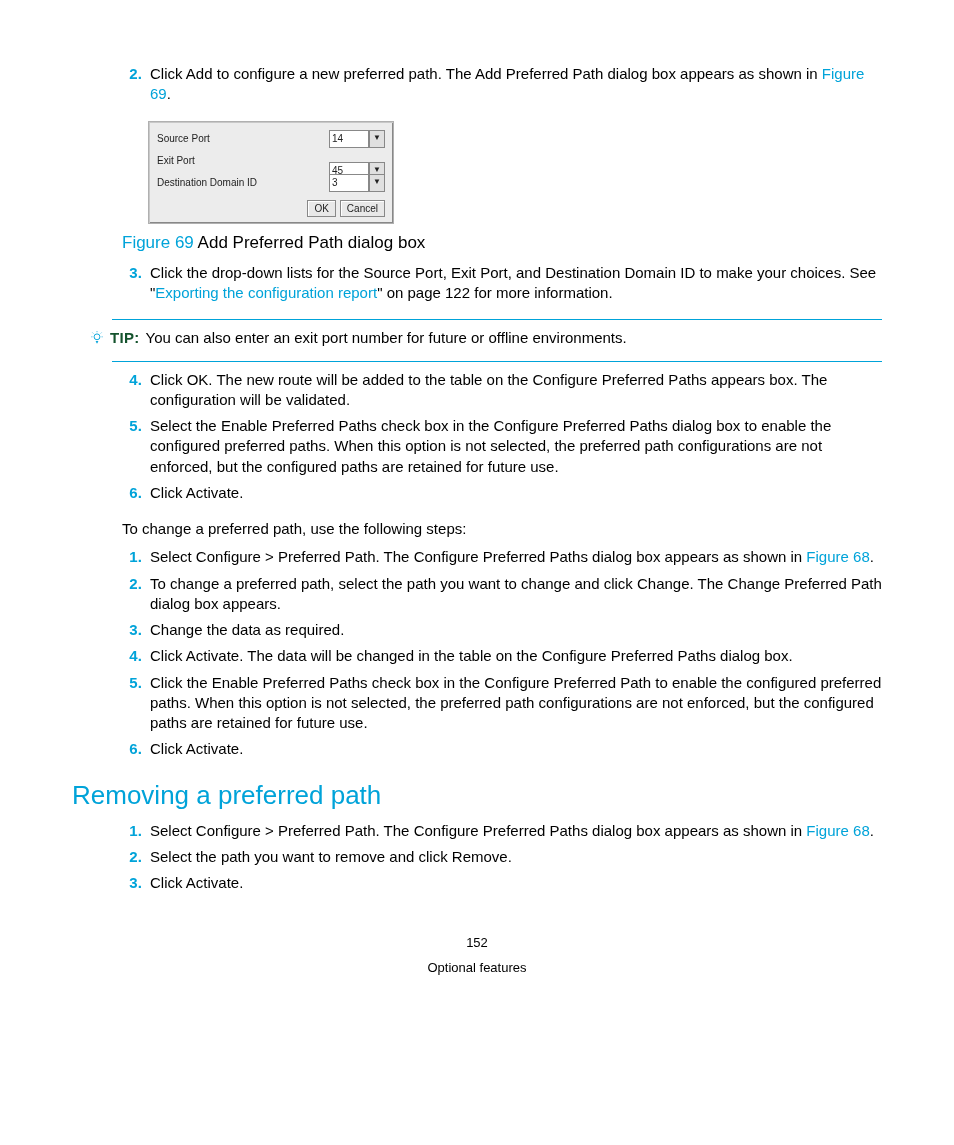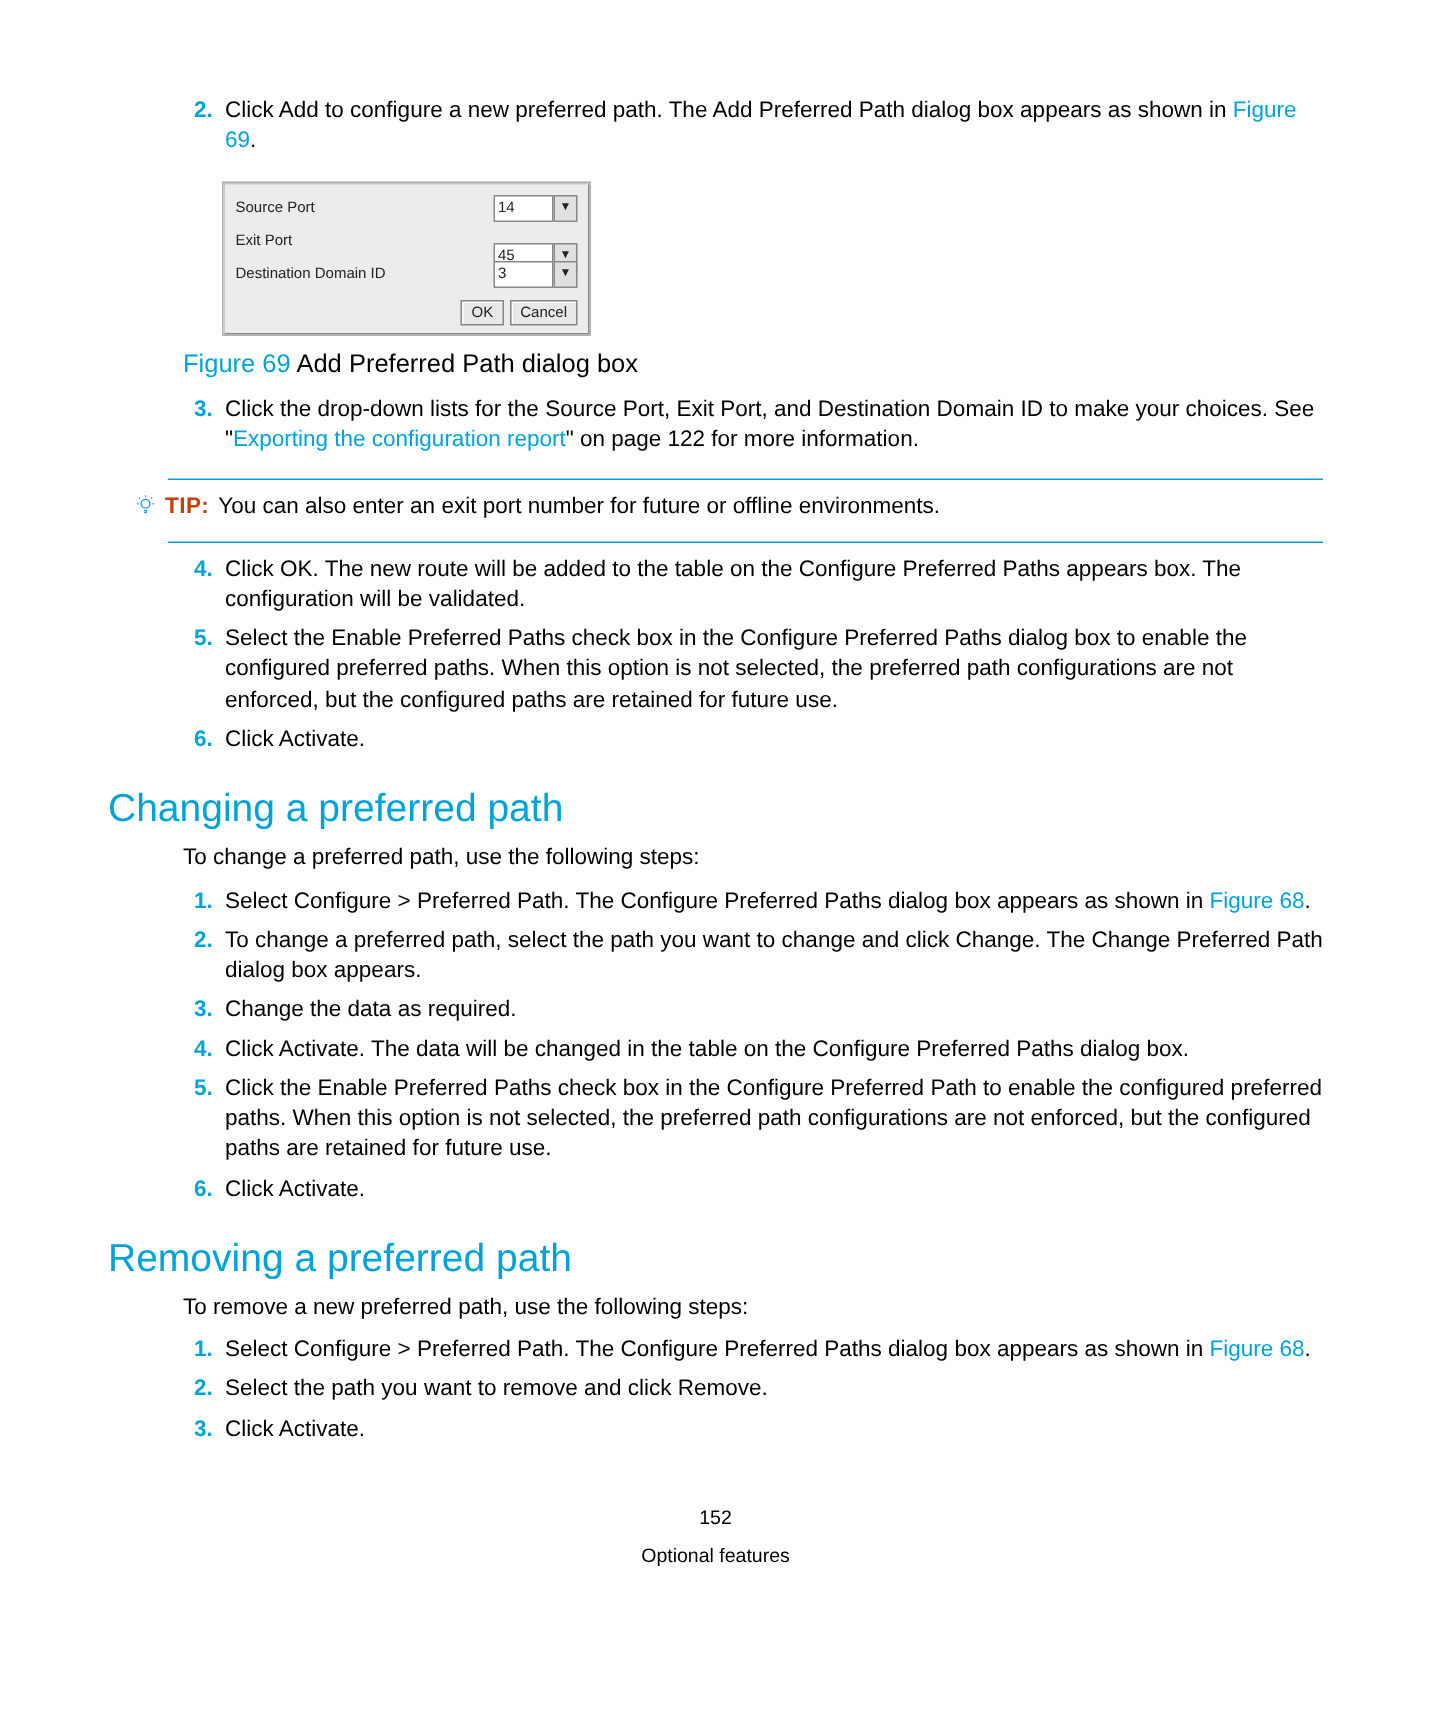--- a/index.html
+++ b/index.html
@@ -60,21 +60,21 @@
     box-shadow: 1px 1px 0 #fff inset;
   }
   .figcaption { margin: 6px 0 8px 50px; font-size: 17px; }
   .hr { border: none; border-top: 1px solid #00A3D9; margin: 12px 0 8px 40px; }
   .tip-row {
     display:flex; align-items: baseline;
     margin: 6px 0 6px 18px;
     gap: 6px;
   }
   .tip-icon { position: relative; top: 2px; }
-  .tip-label { color:#c2410c; font-weight:600; letter-spacing: .3px; }
+  .tip-label { color:#14532d; font-weight:600; letter-spacing: .3px; }
   h2.section-head {
     color:#00A3D9;
     font-weight: 400;
     font-size: 26px;
     margin: 18px 0 6px 0;
   }
   .para { margin: 6px 0 0 50px; }
   .footer {
     position: relative;
     margin-top: 40px;
@@ -163,21 +163,20 @@
     <span>Click </span><span class="b">OK</span><span>. The new route will be added to the table on the Configure Preferred Paths appears box. The configuration will be validated.</span>
   </li>
   <li>
     <span>Select the </span><span class="b">Enable Preferred Paths</span><span> check box in the Configure Preferred Paths dialog box to enable the configured preferred paths. When this option is not selected, the preferred path configurations are not enforced, but the configured paths are retained for future use.</span>
   </li>
   <li>
     <span>Click </span><span class="b">Activate</span><span>.</span>
   </li>
 </ol>
 
-<h2 class="section-head">Changing a preferred path</h2>
 <div class="para">To change a preferred path, use the following steps:</div>
 <ol start="1">
   <li>
     <span>Select </span><span class="b">Configure &gt; Preferred Path</span><span>. The Configure Preferred Paths dialog box appears as shown in </span><span class="link">Figure 68</span><span>.</span>
   </li>
   <li>
     <span>To change a preferred path, select the path you want to change and click </span><span class="b">Change</span><span>. The Change Preferred Path dialog box appears.</span>
   </li>
   <li>
     <span>Change the data as required.</span>
@@ -187,21 +186,20 @@
   </li>
   <li>
     <span>Click the </span><span class="b">Enable Preferred Paths</span><span> check box in the Configure Preferred Path to enable the configured preferred paths. When this option is not selected, the preferred path configurations are not enforced, but the configured paths are retained for future use.</span>
   </li>
   <li>
     <span>Click </span><span class="b">Activate</span><span>.</span>
   </li>
 </ol>
 
 <h2 class="section-head">Removing a preferred path</h2>
-<div class="para">To remove a new preferred path, use the following steps:</div>
 <ol start="1">
   <li>
     <span>Select </span><span class="b">Configure &gt; Preferred Path</span><span>. The Configure Preferred Paths dialog box appears as shown in </span><span class="link">Figure 68</span><span>.</span>
   </li>
   <li>
     <span>Select the path you want to remove and click </span><span class="b">Remove</span><span>.</span>
   </li>
   <li>
     <span>Click </span><span class="b">Activate</span><span>.</span>
   </li>

